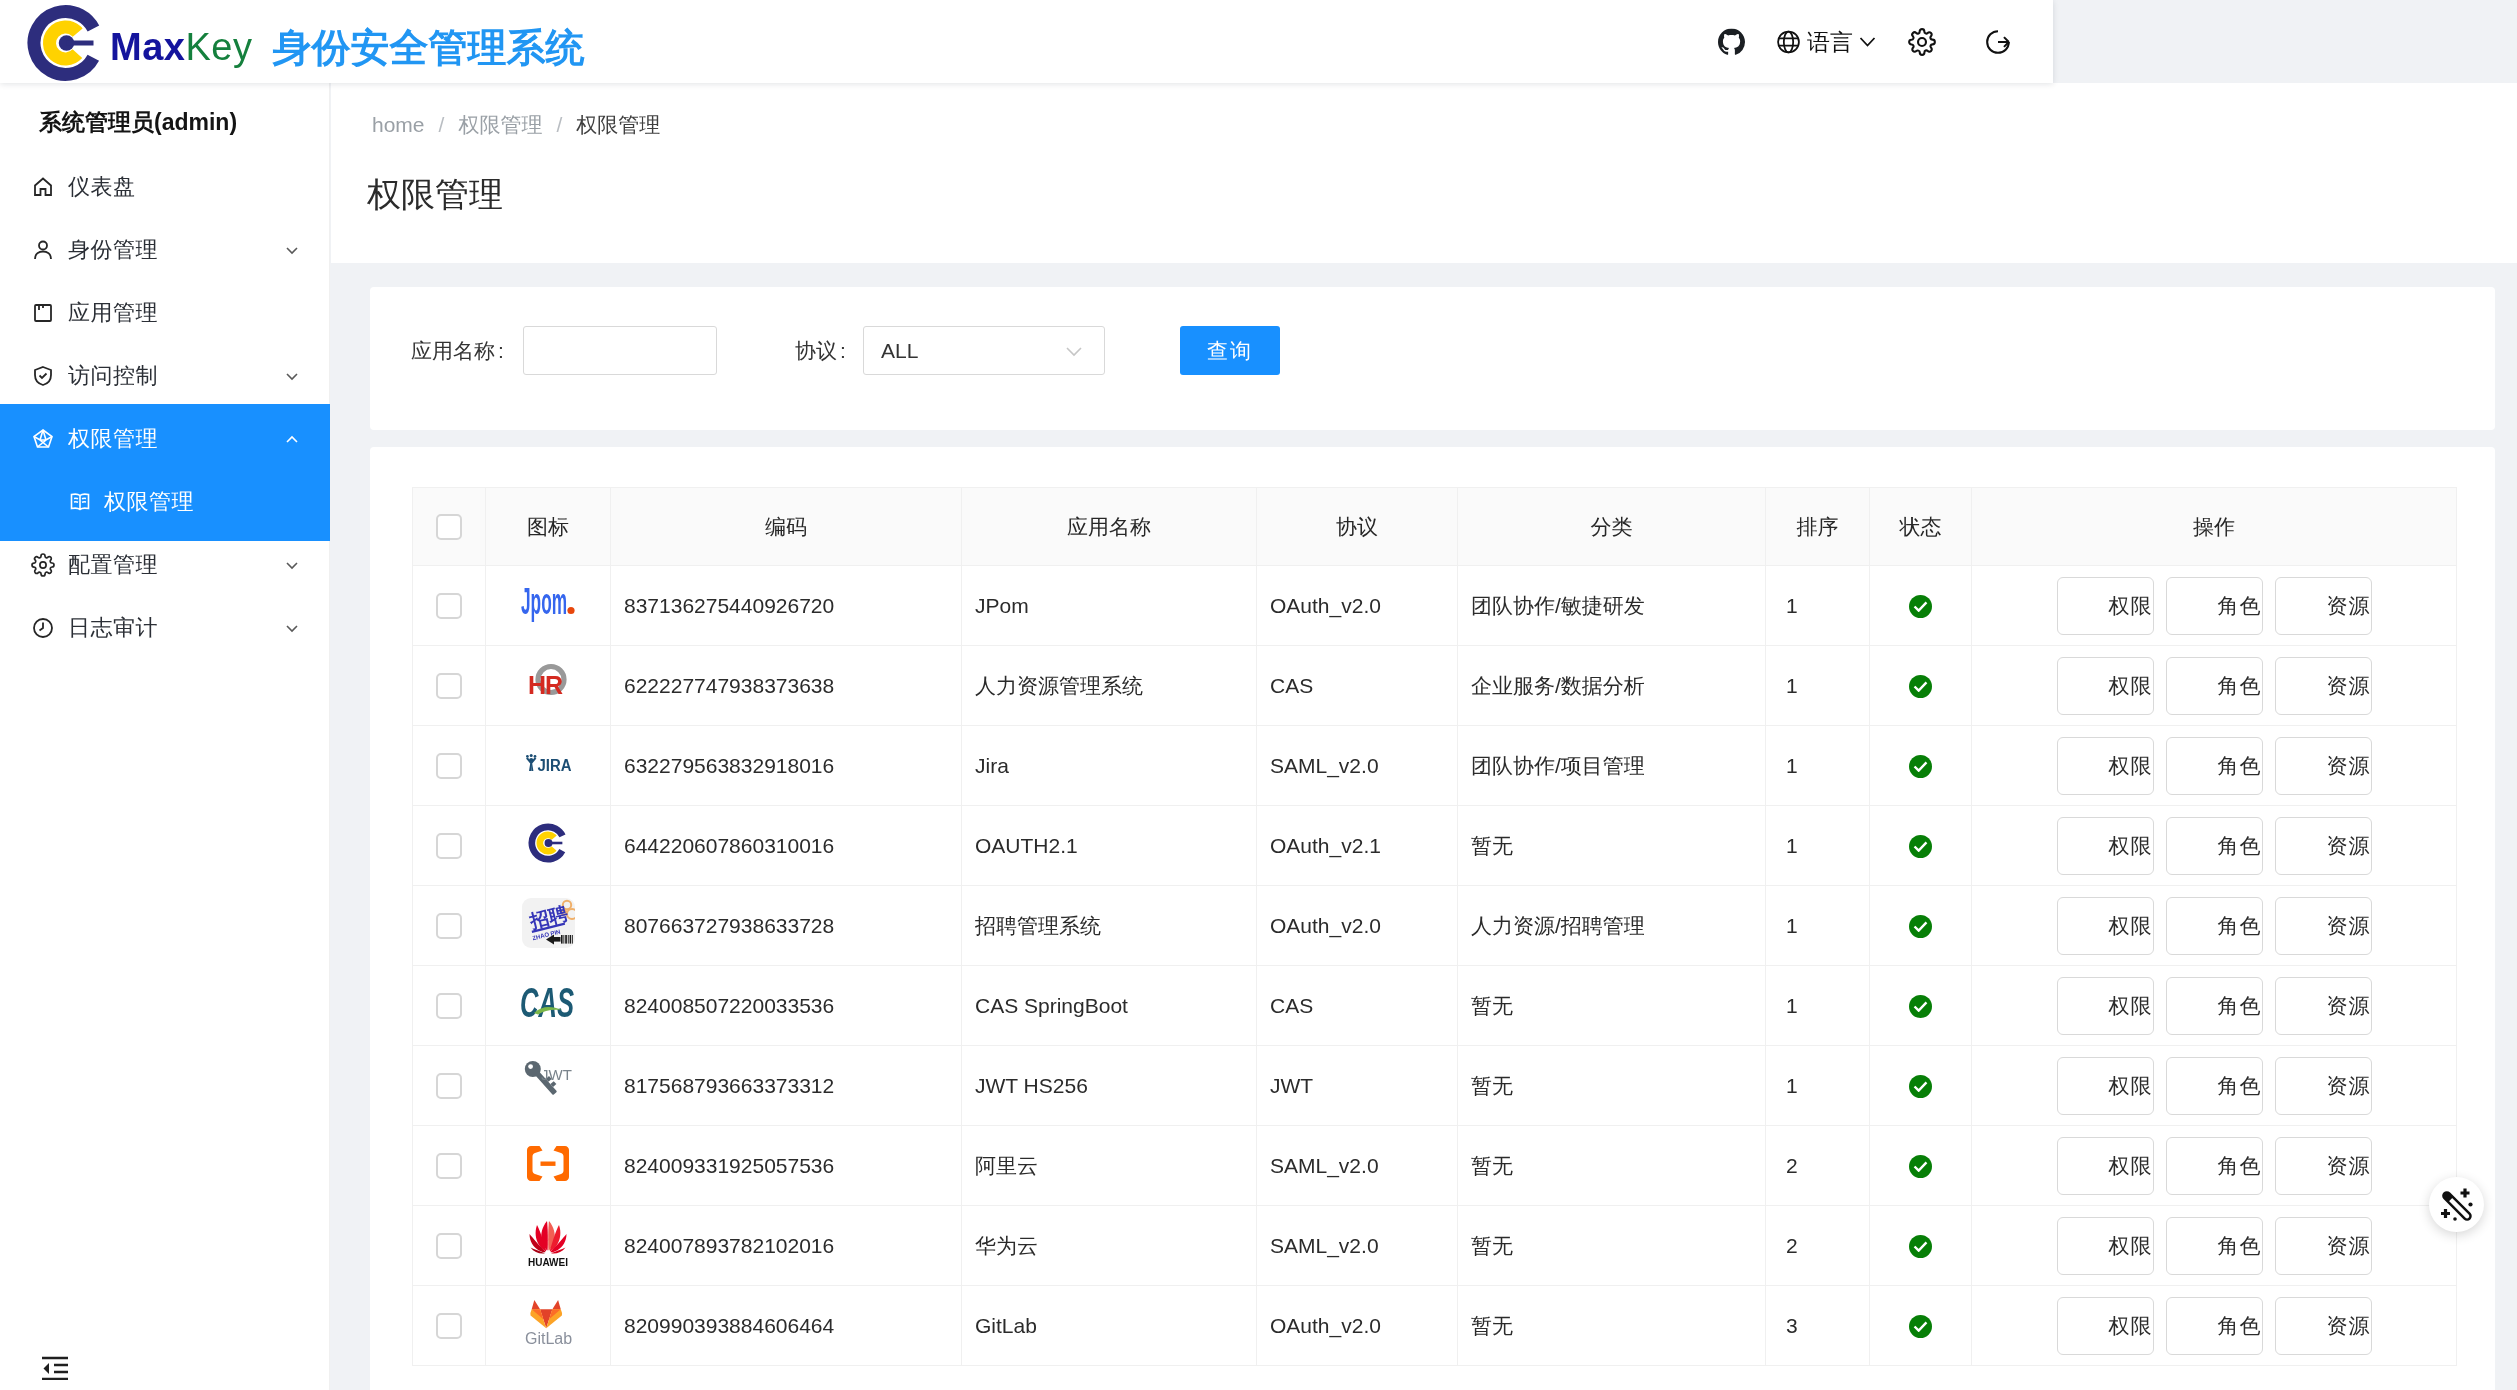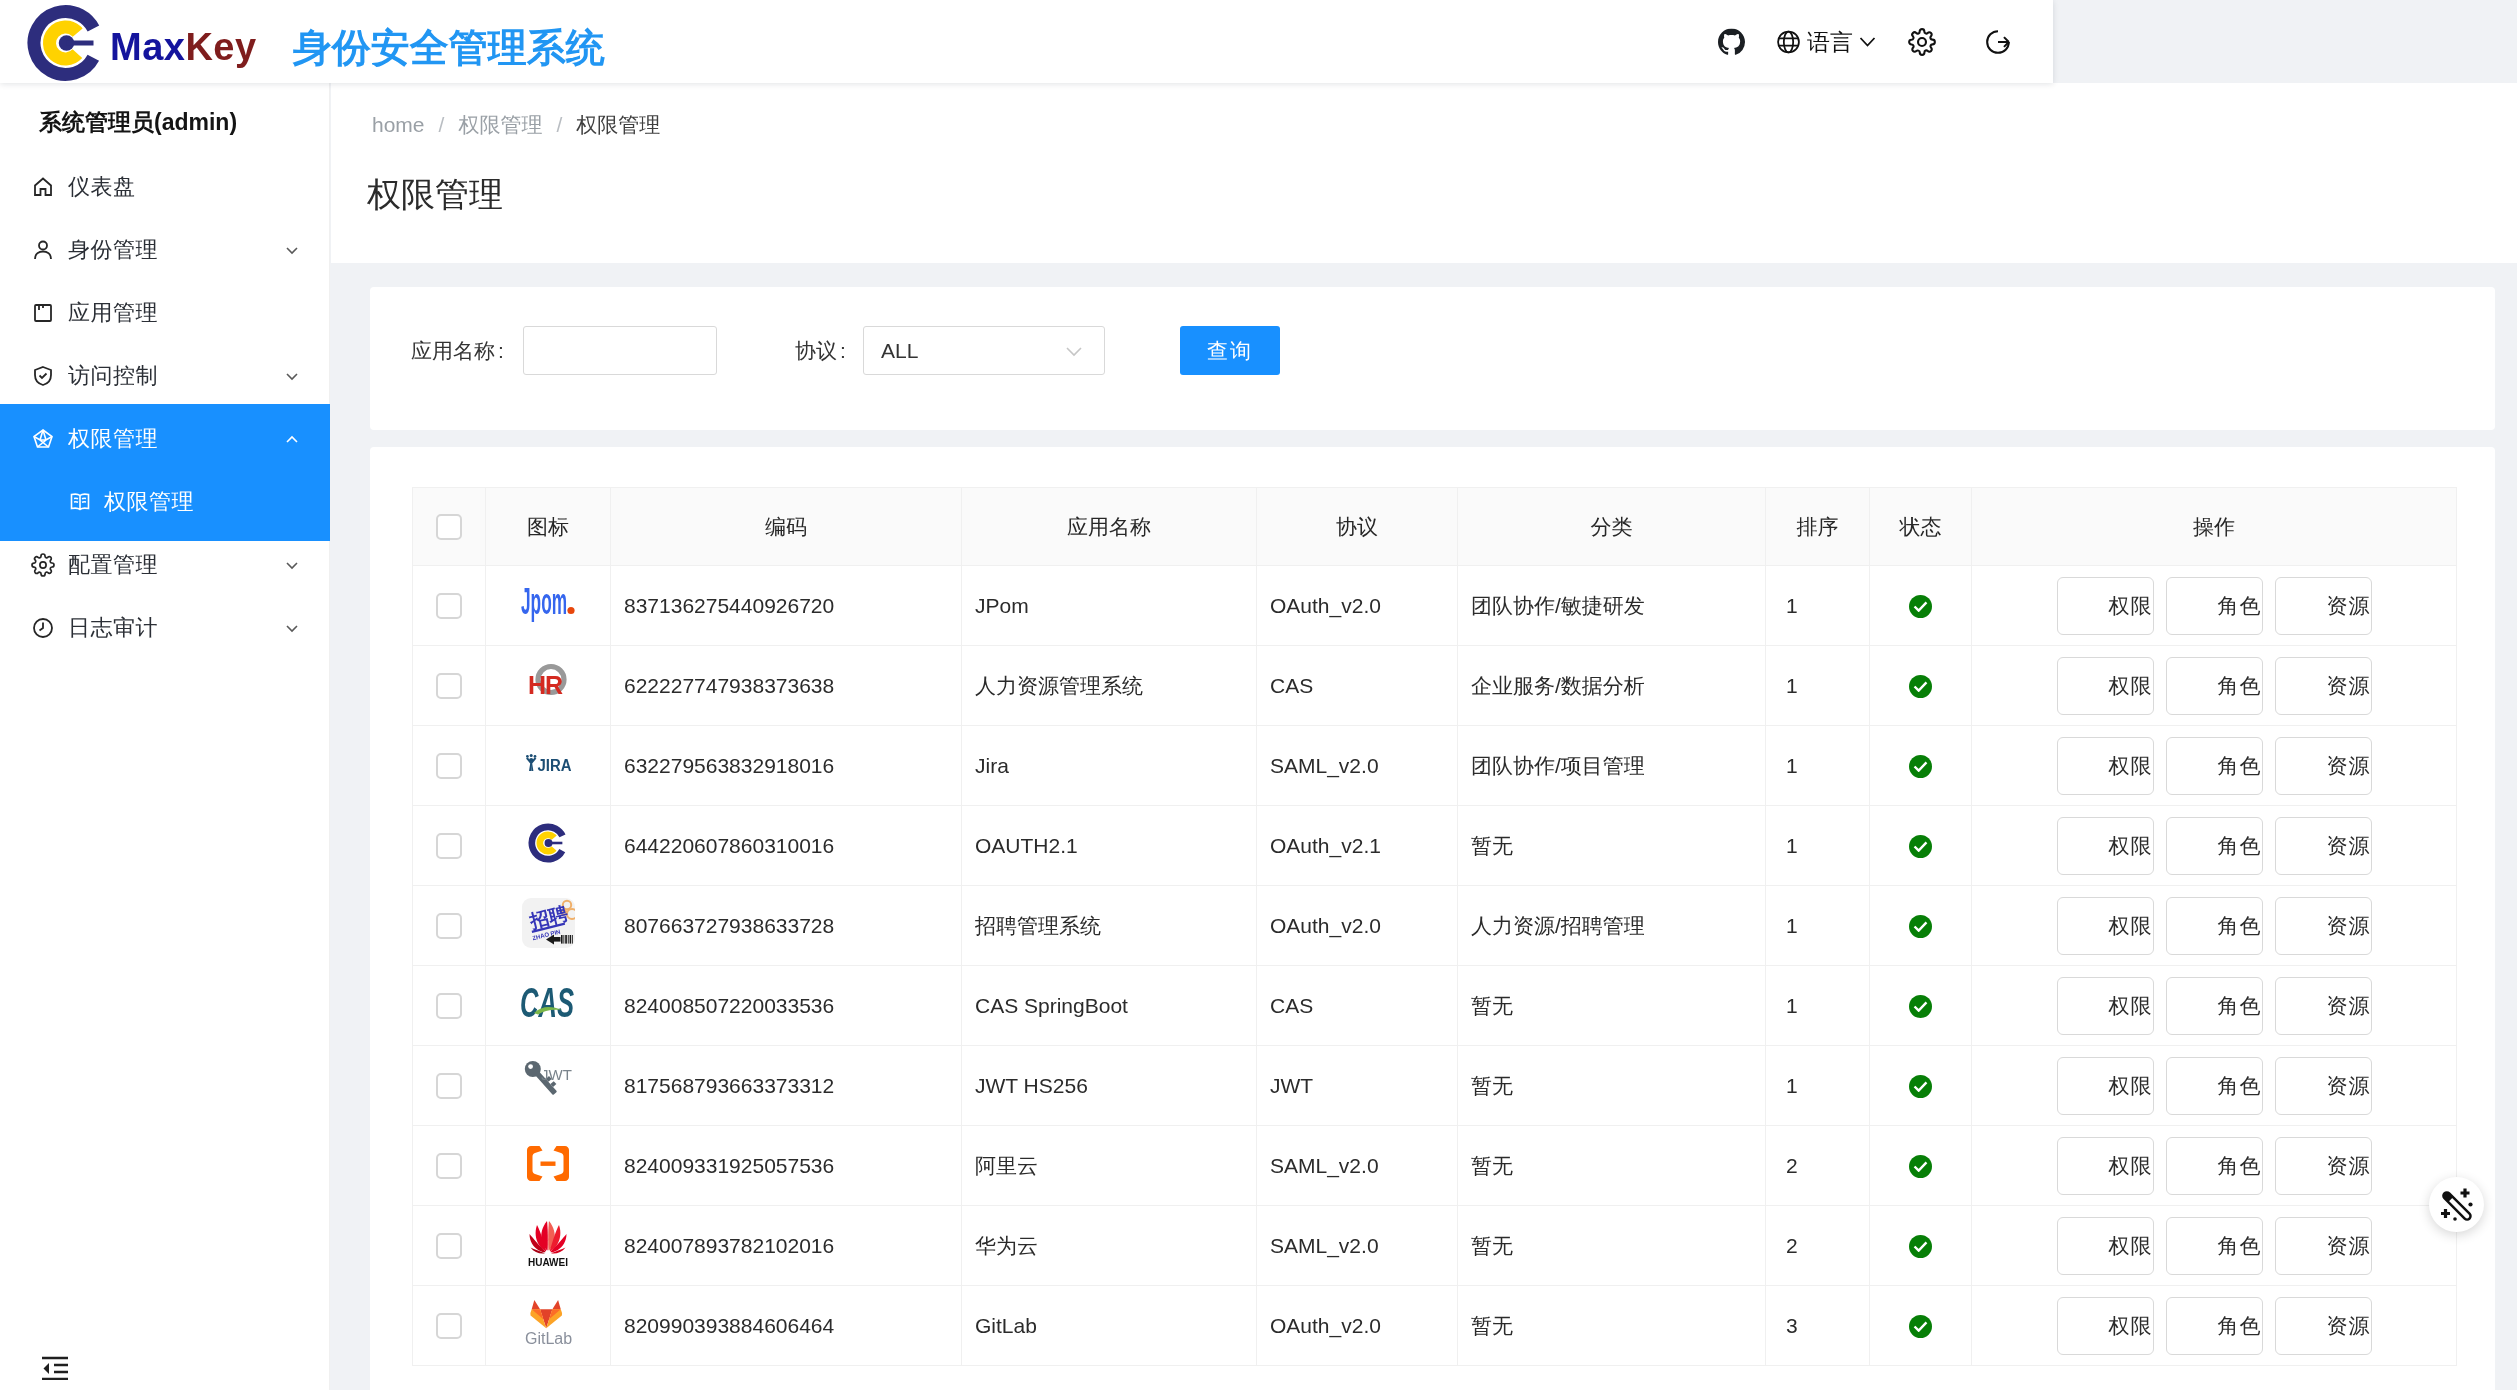--- a/index.html
+++ b/index.html
@@ -4,22 +4,22 @@
 <style>
 * { margin:0; padding:0; box-sizing:border-box; }
 html,body { width:2517px; height:1390px; overflow:hidden; }
 body { font-family:"Liberation Sans", sans-serif; background:#f0f2f5; position:relative; color:#262626; }
 .abs { position:absolute; }
 
 
 .header { position:absolute; top:0; left:0; width:2053px; height:83px; background:#fff; box-shadow:0 1px 6px rgba(0,21,41,.12); z-index:20; }
 .brand { position:absolute; left:110px; top:6px; height:83px; display:flex; align-items:center; white-space:nowrap; }
 .brand .max { color:#14149d; font-weight:bold; font-size:38px; letter-spacing:0.5px; }
-.brand .key { color:#7f1d1d; font-weight:bold; font-size:38px; letter-spacing:0.5px; }
-.brand .cn { color:#2196f3; font-weight:bold; font-size:39px; margin-left:36px; letter-spacing:0px; }
+.brand .key { color:#15803d; font-weight:normal; font-size:38px; letter-spacing:0.5px; }
+.brand .cn { color:#2196f3; font-weight:bold; font-size:39px; margin-left:20px; letter-spacing:0px; }
 .hicon { position:absolute; top:50%; transform:translateY(-50%); }
 
 
 .sidebar { position:absolute; top:83px; left:0; width:330px; height:1307px; background:#fff; border-right:1px solid #f0f0f0; z-index:10; }
 .admin { position:absolute; left:39px; top:24px; font-size:23px; font-weight:bold; color:#141414; }
 .mi { position:absolute; left:0; width:330px; height:63px; }
 .mi .ic { position:absolute; left:31px; top:50%; transform:translateY(-50%); width:24px; height:24px; }
 .mi .lb { position:absolute; left:68px; top:50%; transform:translateY(-50%); font-size:22px; color:#2b2f36; letter-spacing:0.5px; }
 .mi .ar { position:absolute; left:284px; top:50%; transform:translateY(-50%); width:16px; height:16px; }
 .sel { position:absolute; left:0; top:321px; width:330px; height:137px; background:#1890ff; }

